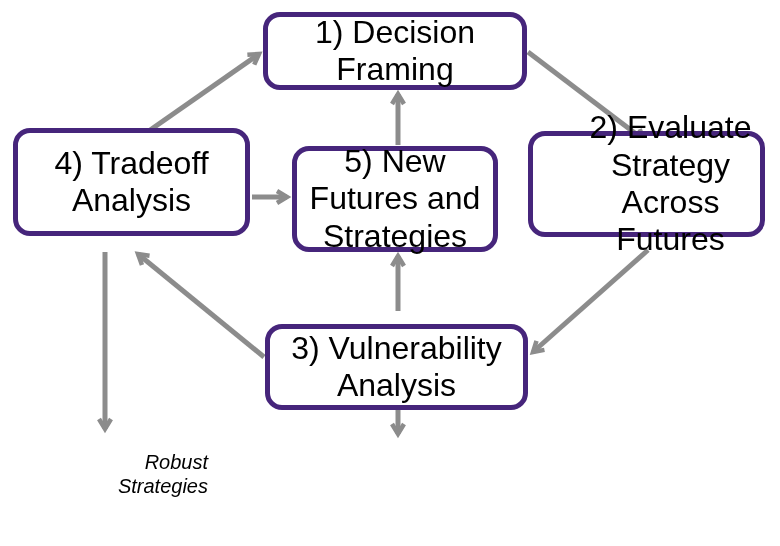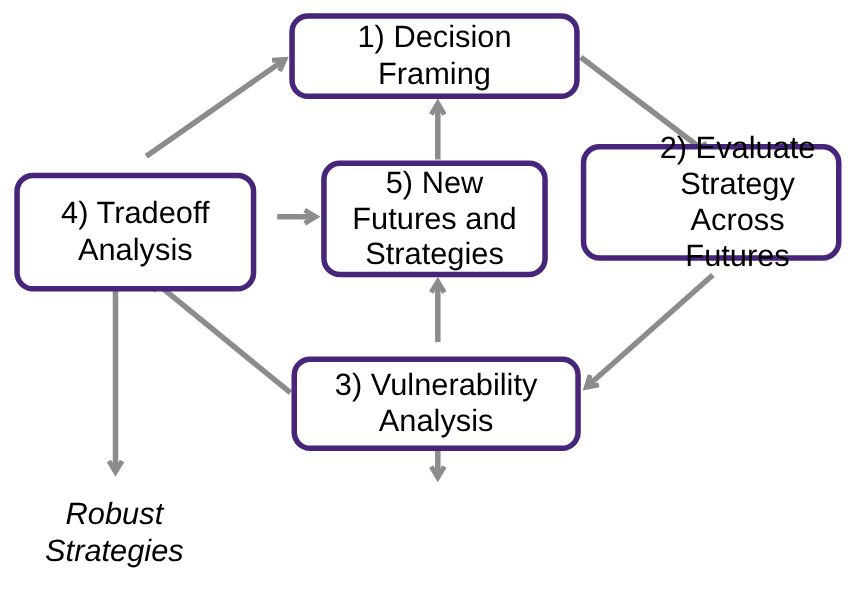--- a/index.html
+++ b/index.html
@@ -40,37 +40,37 @@
     position: absolute;
     z-index: 2;
     background: #ffffff;
     border: 5px solid var(--box-border, #46257b);
     border-radius: 17px;
     display: flex;
     align-items: center;
     justify-content: center;
     text-align: center;
     color: var(--text, #000);
-    font-size: 28px;
+    font-size: 32px;
     line-height: 1.17;
     white-space: pre-line;
   }
   .box1 { left: 263px; top: 12px;  width: 264px; height: 78px; }
   .box2 { left: 528px; top: 131px; width: 237px; height: 106px; padding-left: 48px; }
   .box3 { left: 265px; top: 324px; width: 263px; height: 86px; }
-  .box4 { left: 13px;  top: 157px; width: 220px; height: 108px; }
+  .box4 { left: 13px;  top: 128px; width: 237px; height: 108px; }
   .box5 { left: 292px; top: 146px; width: 206px; height: 106px; }
   .out-label {
     position: absolute;
     z-index: 2;
     color: var(--text, #000);
-    font-size: 28px;
+    font-size: 20px;
     font-style: italic;
     line-height: 1.2;
-    text-align: center;
+    text-align: right;
     white-space: pre-line;
   }
   .out-robust    { left: 0px;   top: 450px; width: 208px; }
   .out-scenarios { left: 288px; top: 443px; width: 220px; }
 </style>
 </head>
 <body>
 
 <div class="canvas">
 

